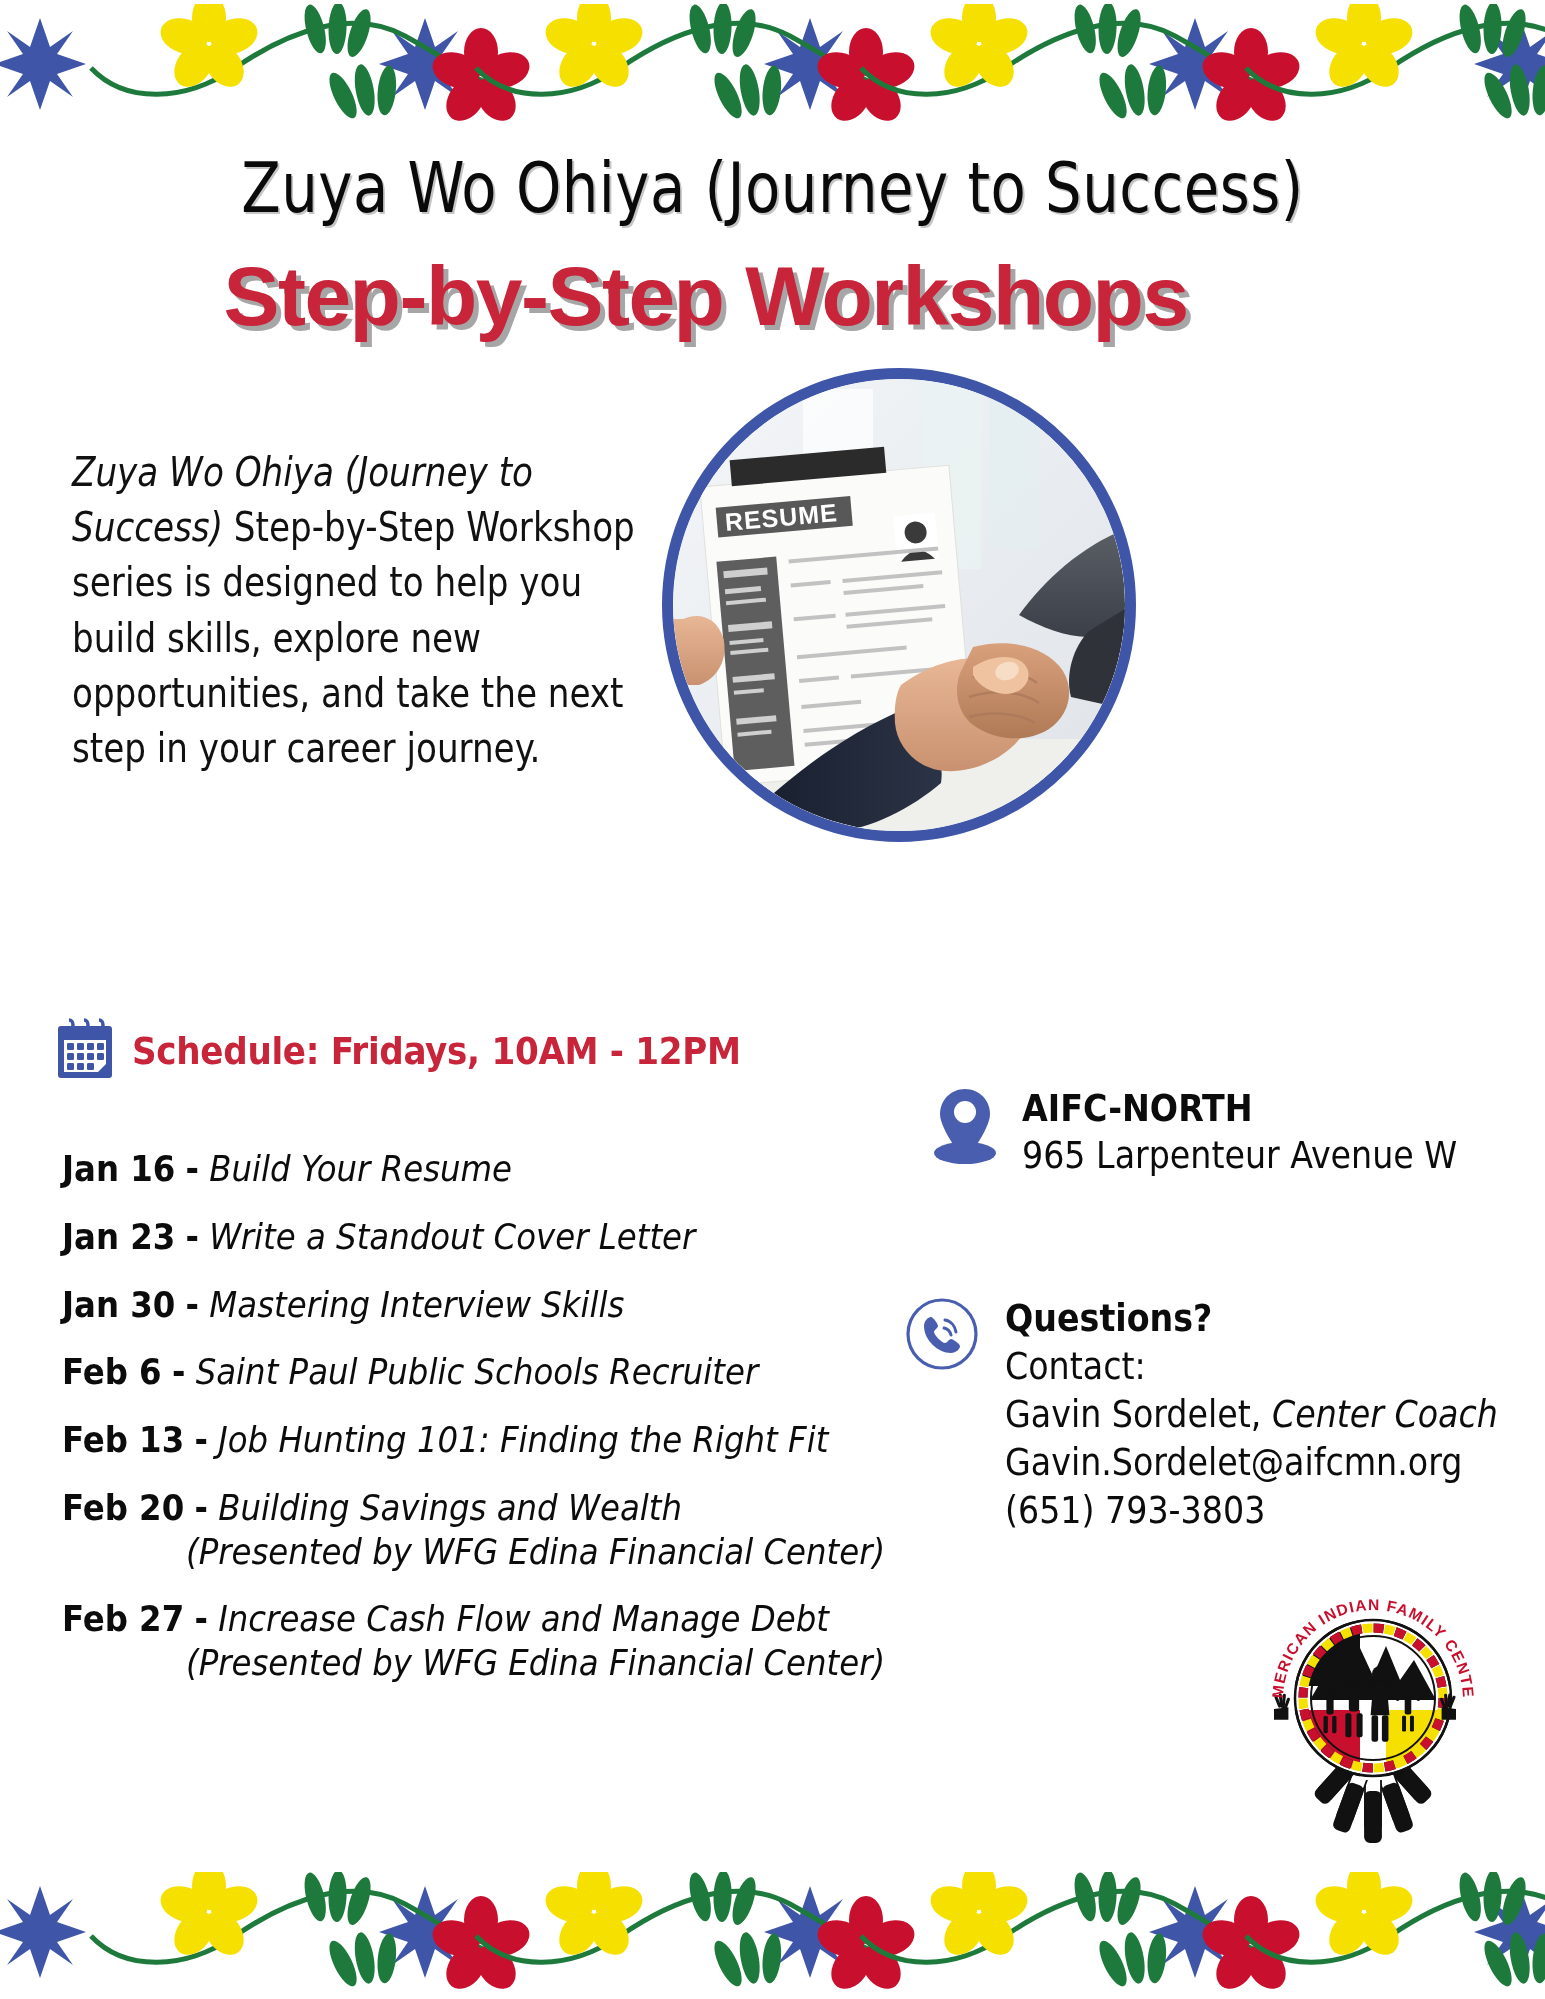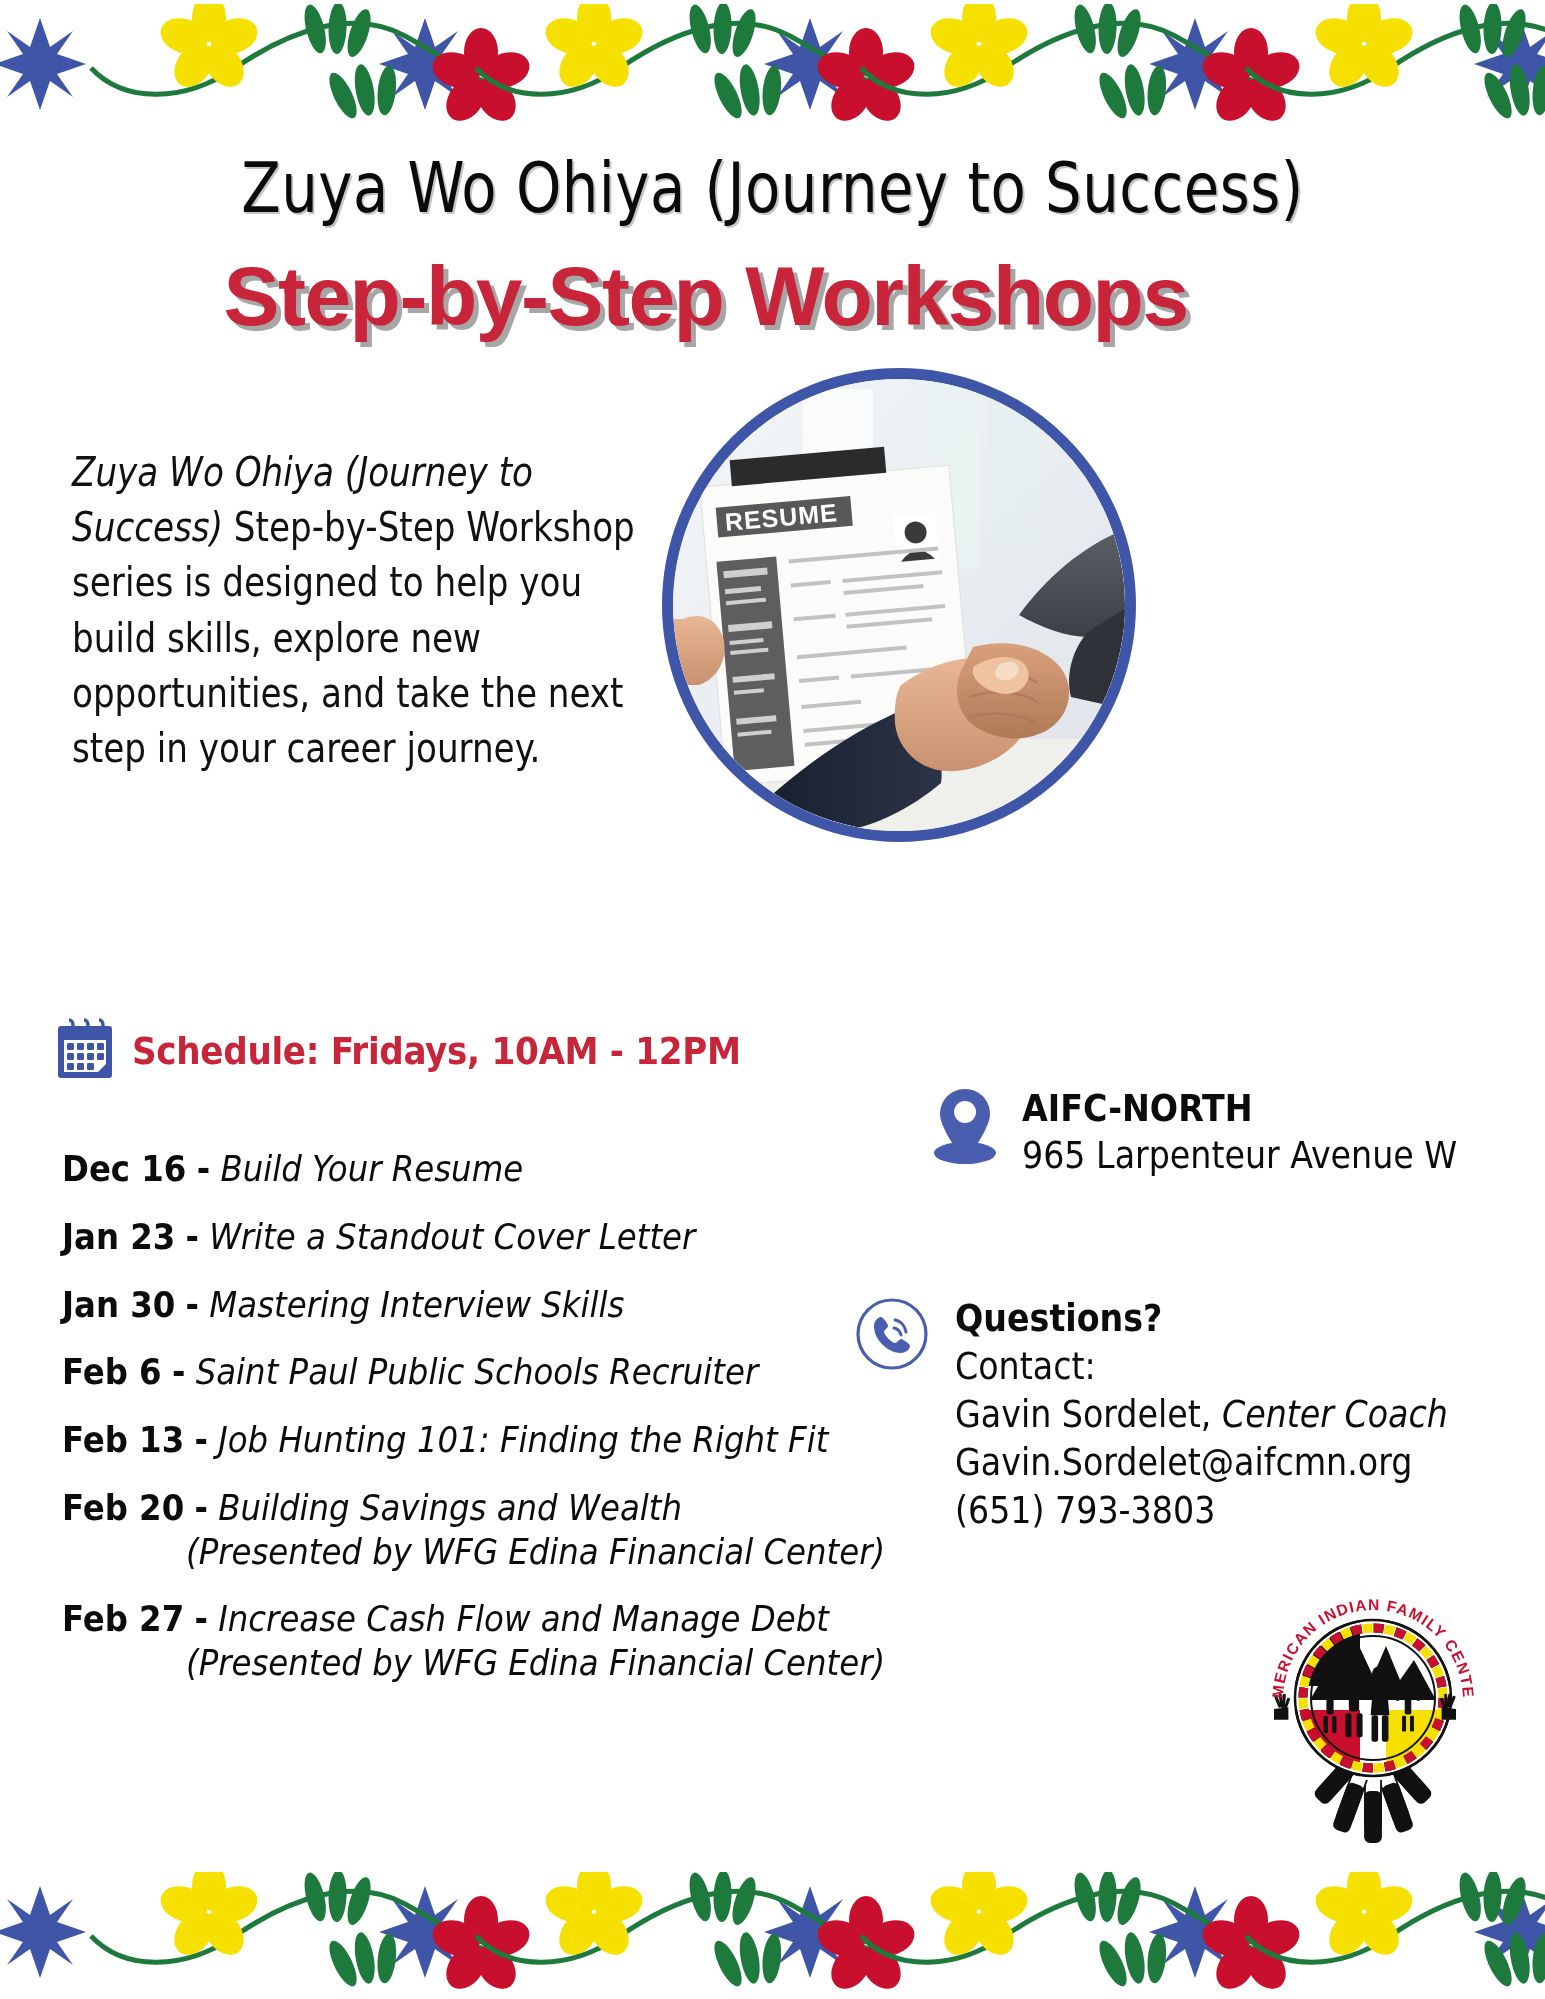--- a/index.html
+++ b/index.html
@@ -160,21 +160,21 @@
     line-height: 1.28;
     color: #0c0c0c;
     font-stretch: condensed;
     white-space: nowrap;
   }
   .loc-name { font-weight: bold; }
 
   .q-block {
     position: absolute;
     top: 1295px;
-    left: 853px;
+    left: 903px;
     display: flex;
     gap: 24px;
     align-items: flex-start;
   }
   .q-text {
     font-family: "DejaVu Sans Condensed", "Liberation Sans Narrow", "Liberation Sans", sans-serif;
     font-size: 37px;
     line-height: 1.30;
     color: #0c0c0c;
     font-stretch: condensed;
@@ -386,21 +386,21 @@
         <rect x="21" y="45" width="7" height="7" rx="1.3"></rect>
         <rect x="31" y="45" width="7" height="7" rx="1.3"></rect>
       </g>
     </svg>
   </span>
   <span class="sched-head-text">Schedule: Fridays, 10AM - 12PM</span>
 </div>
 
 <div class="sched-list">
   <div class="sched-item">
-    <span class="sched-date">Dec 16</span>
+    <span class="sched-date">Jan 16</span>
     <span class="sched-dash">-</span>
     <span class="sched-topic">Build Your Resume</span>
   </div>
   <div class="sched-item">
     <span class="sched-date">Jan 23</span>
     <span class="sched-dash">-</span>
     <span class="sched-topic">Write a Standout Cover Letter</span>
   </div>
   <div class="sched-item">
     <span class="sched-date">Jan 30</span>

